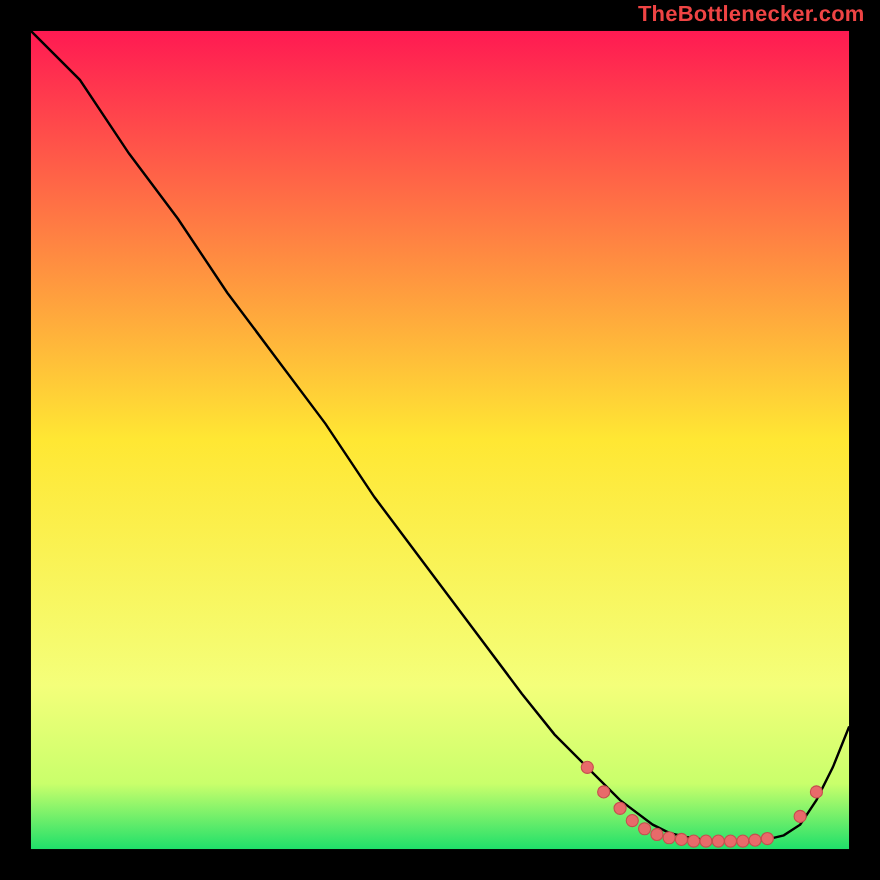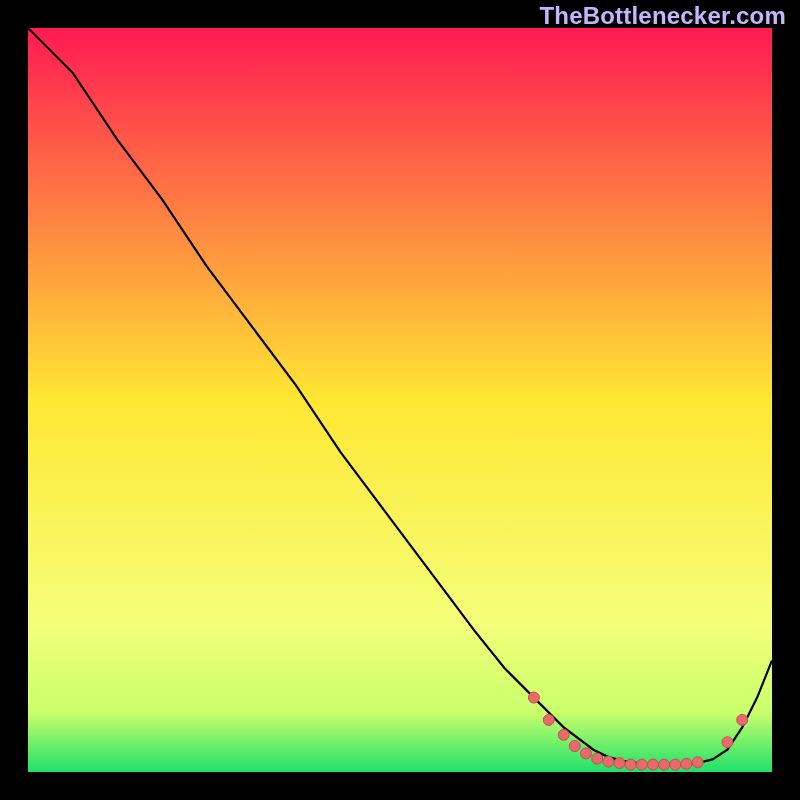--- a/index.html
+++ b/index.html
@@ -16,22 +16,22 @@
     top: 0;
     left: 0;
     width: 800px;
     height: 800px;
     background: #000;
   }
   .watermark {
     position: absolute;
     top: 2px;
     right: 14px;
-    color: #c4b5fd;
-    font-size: 24px;
+    color: #ef4444;
+    font-size: 20px;
     font-weight: 600;
     letter-spacing: 0.2px;
   }
   .plot {
     position: absolute;
     top: 28px;
     left: 28px;
     width: 744px;
     height: 744px;
   }

